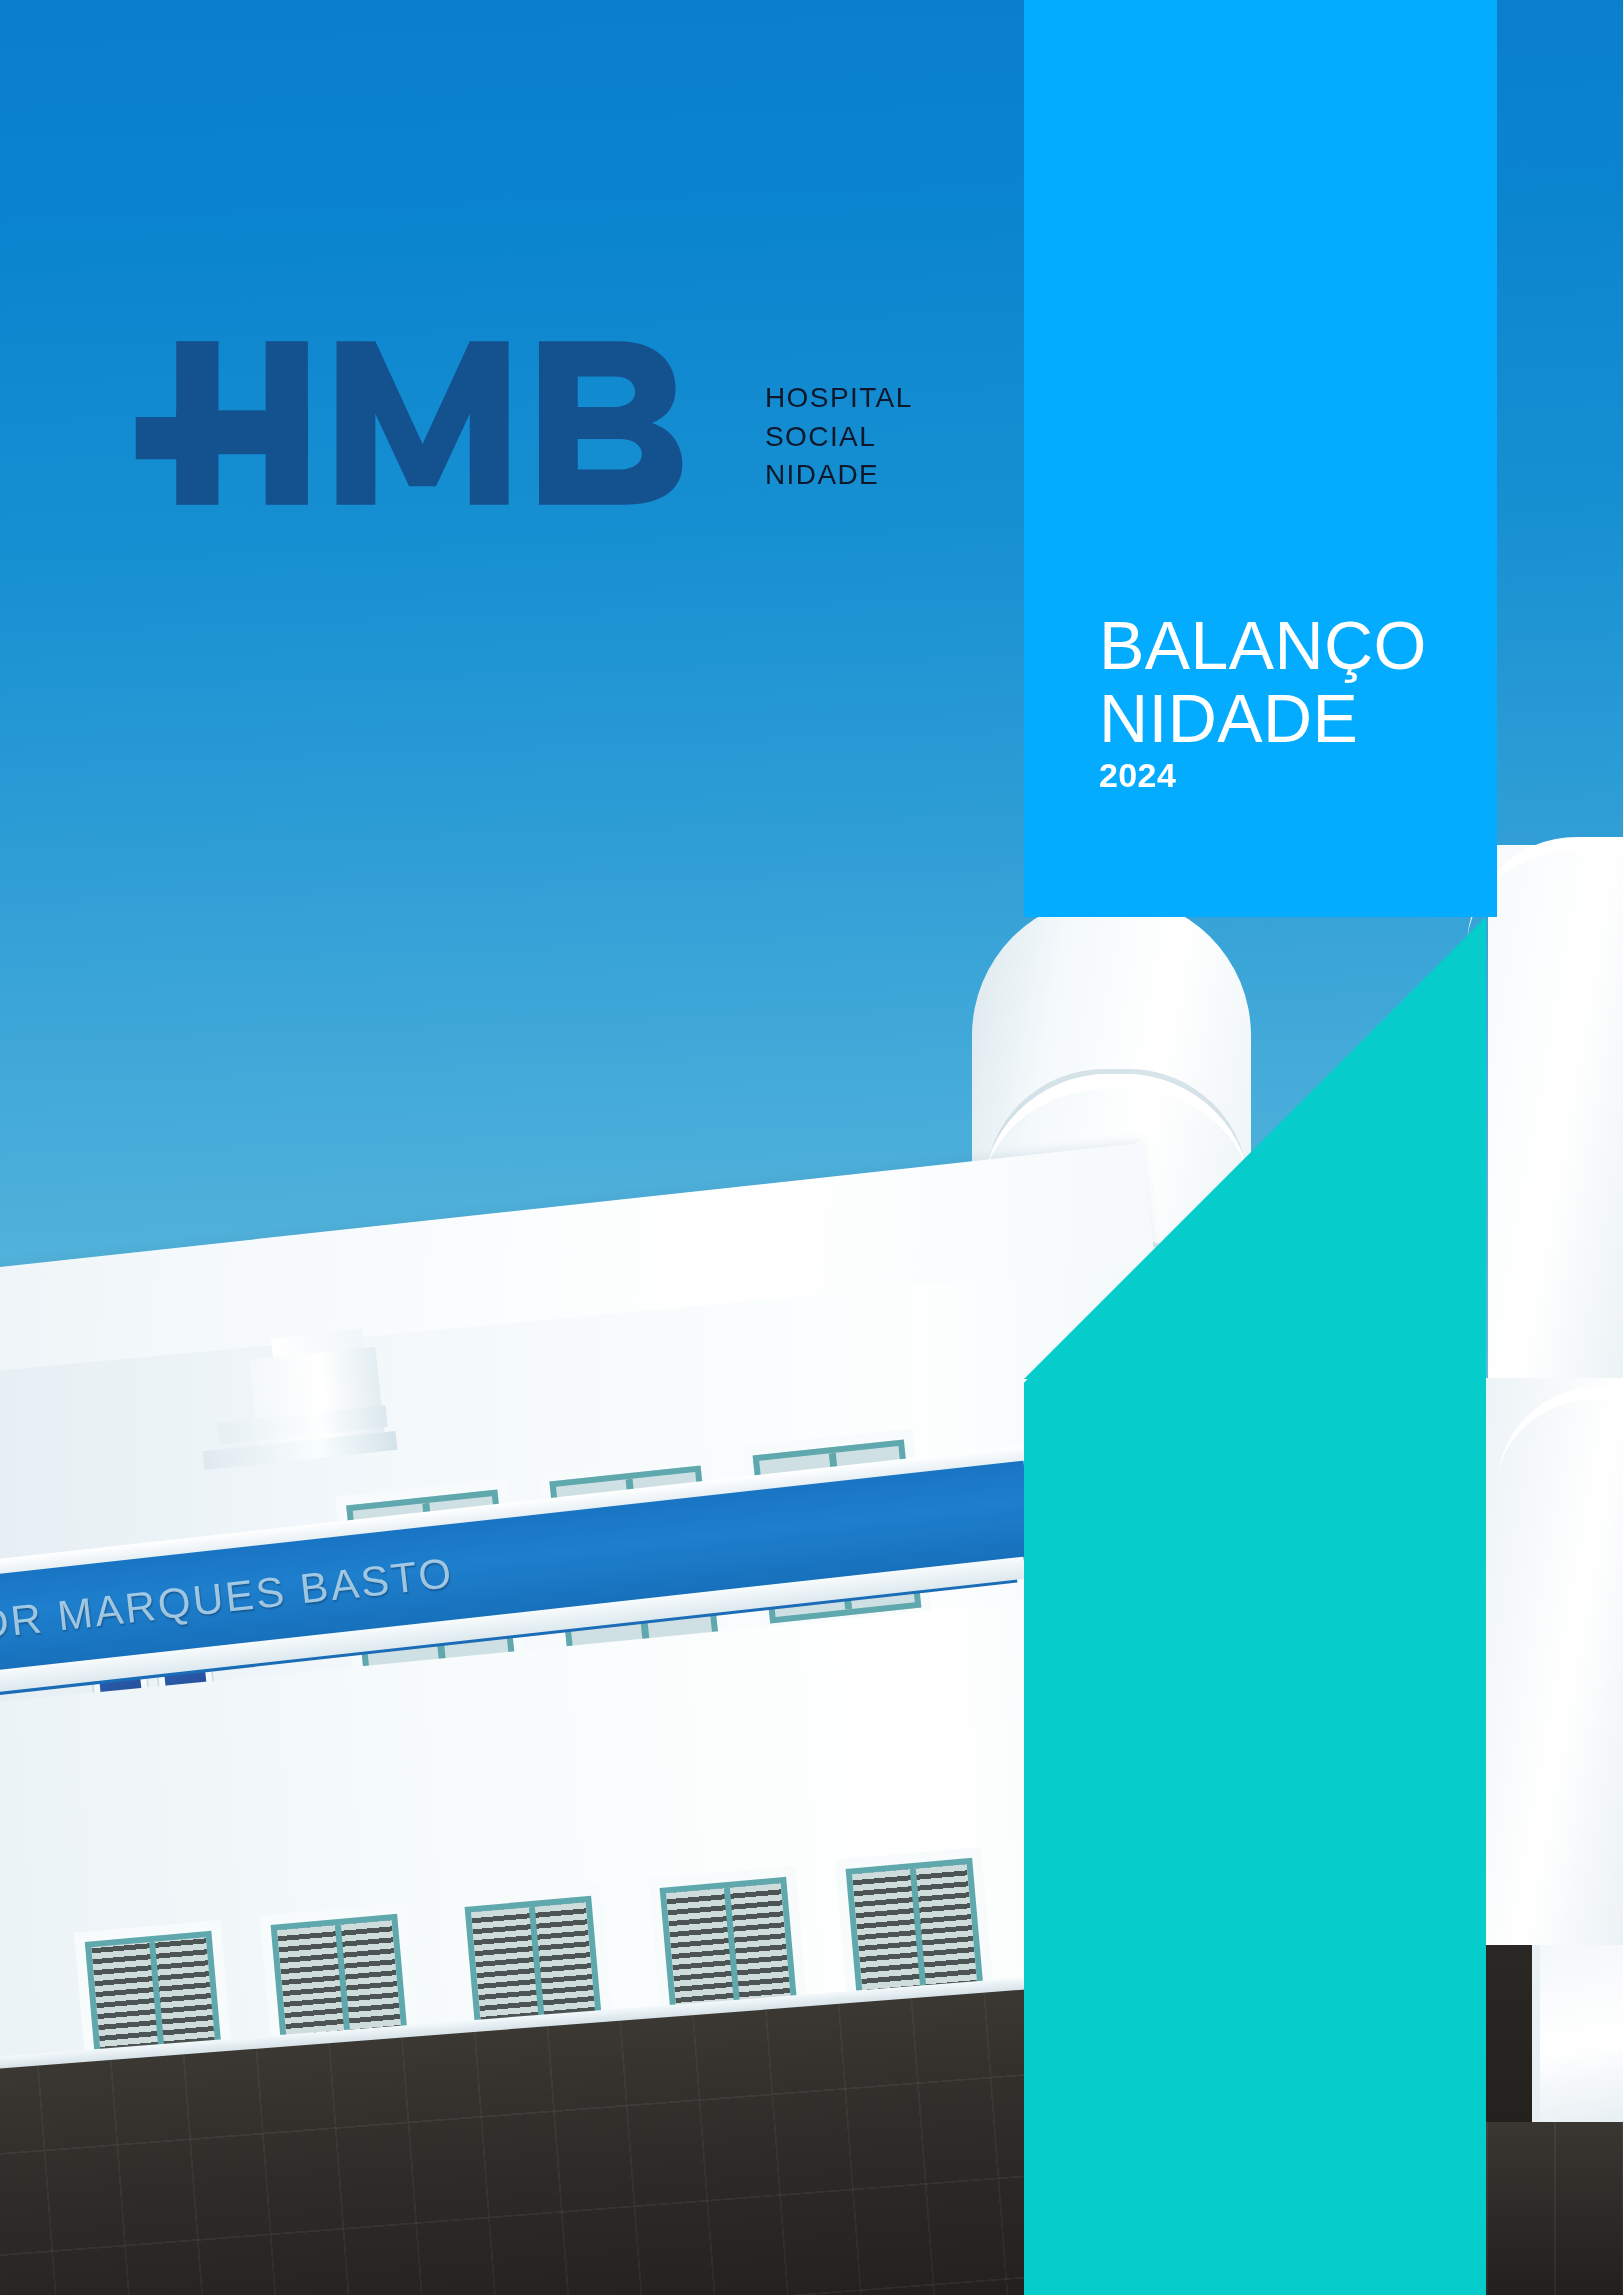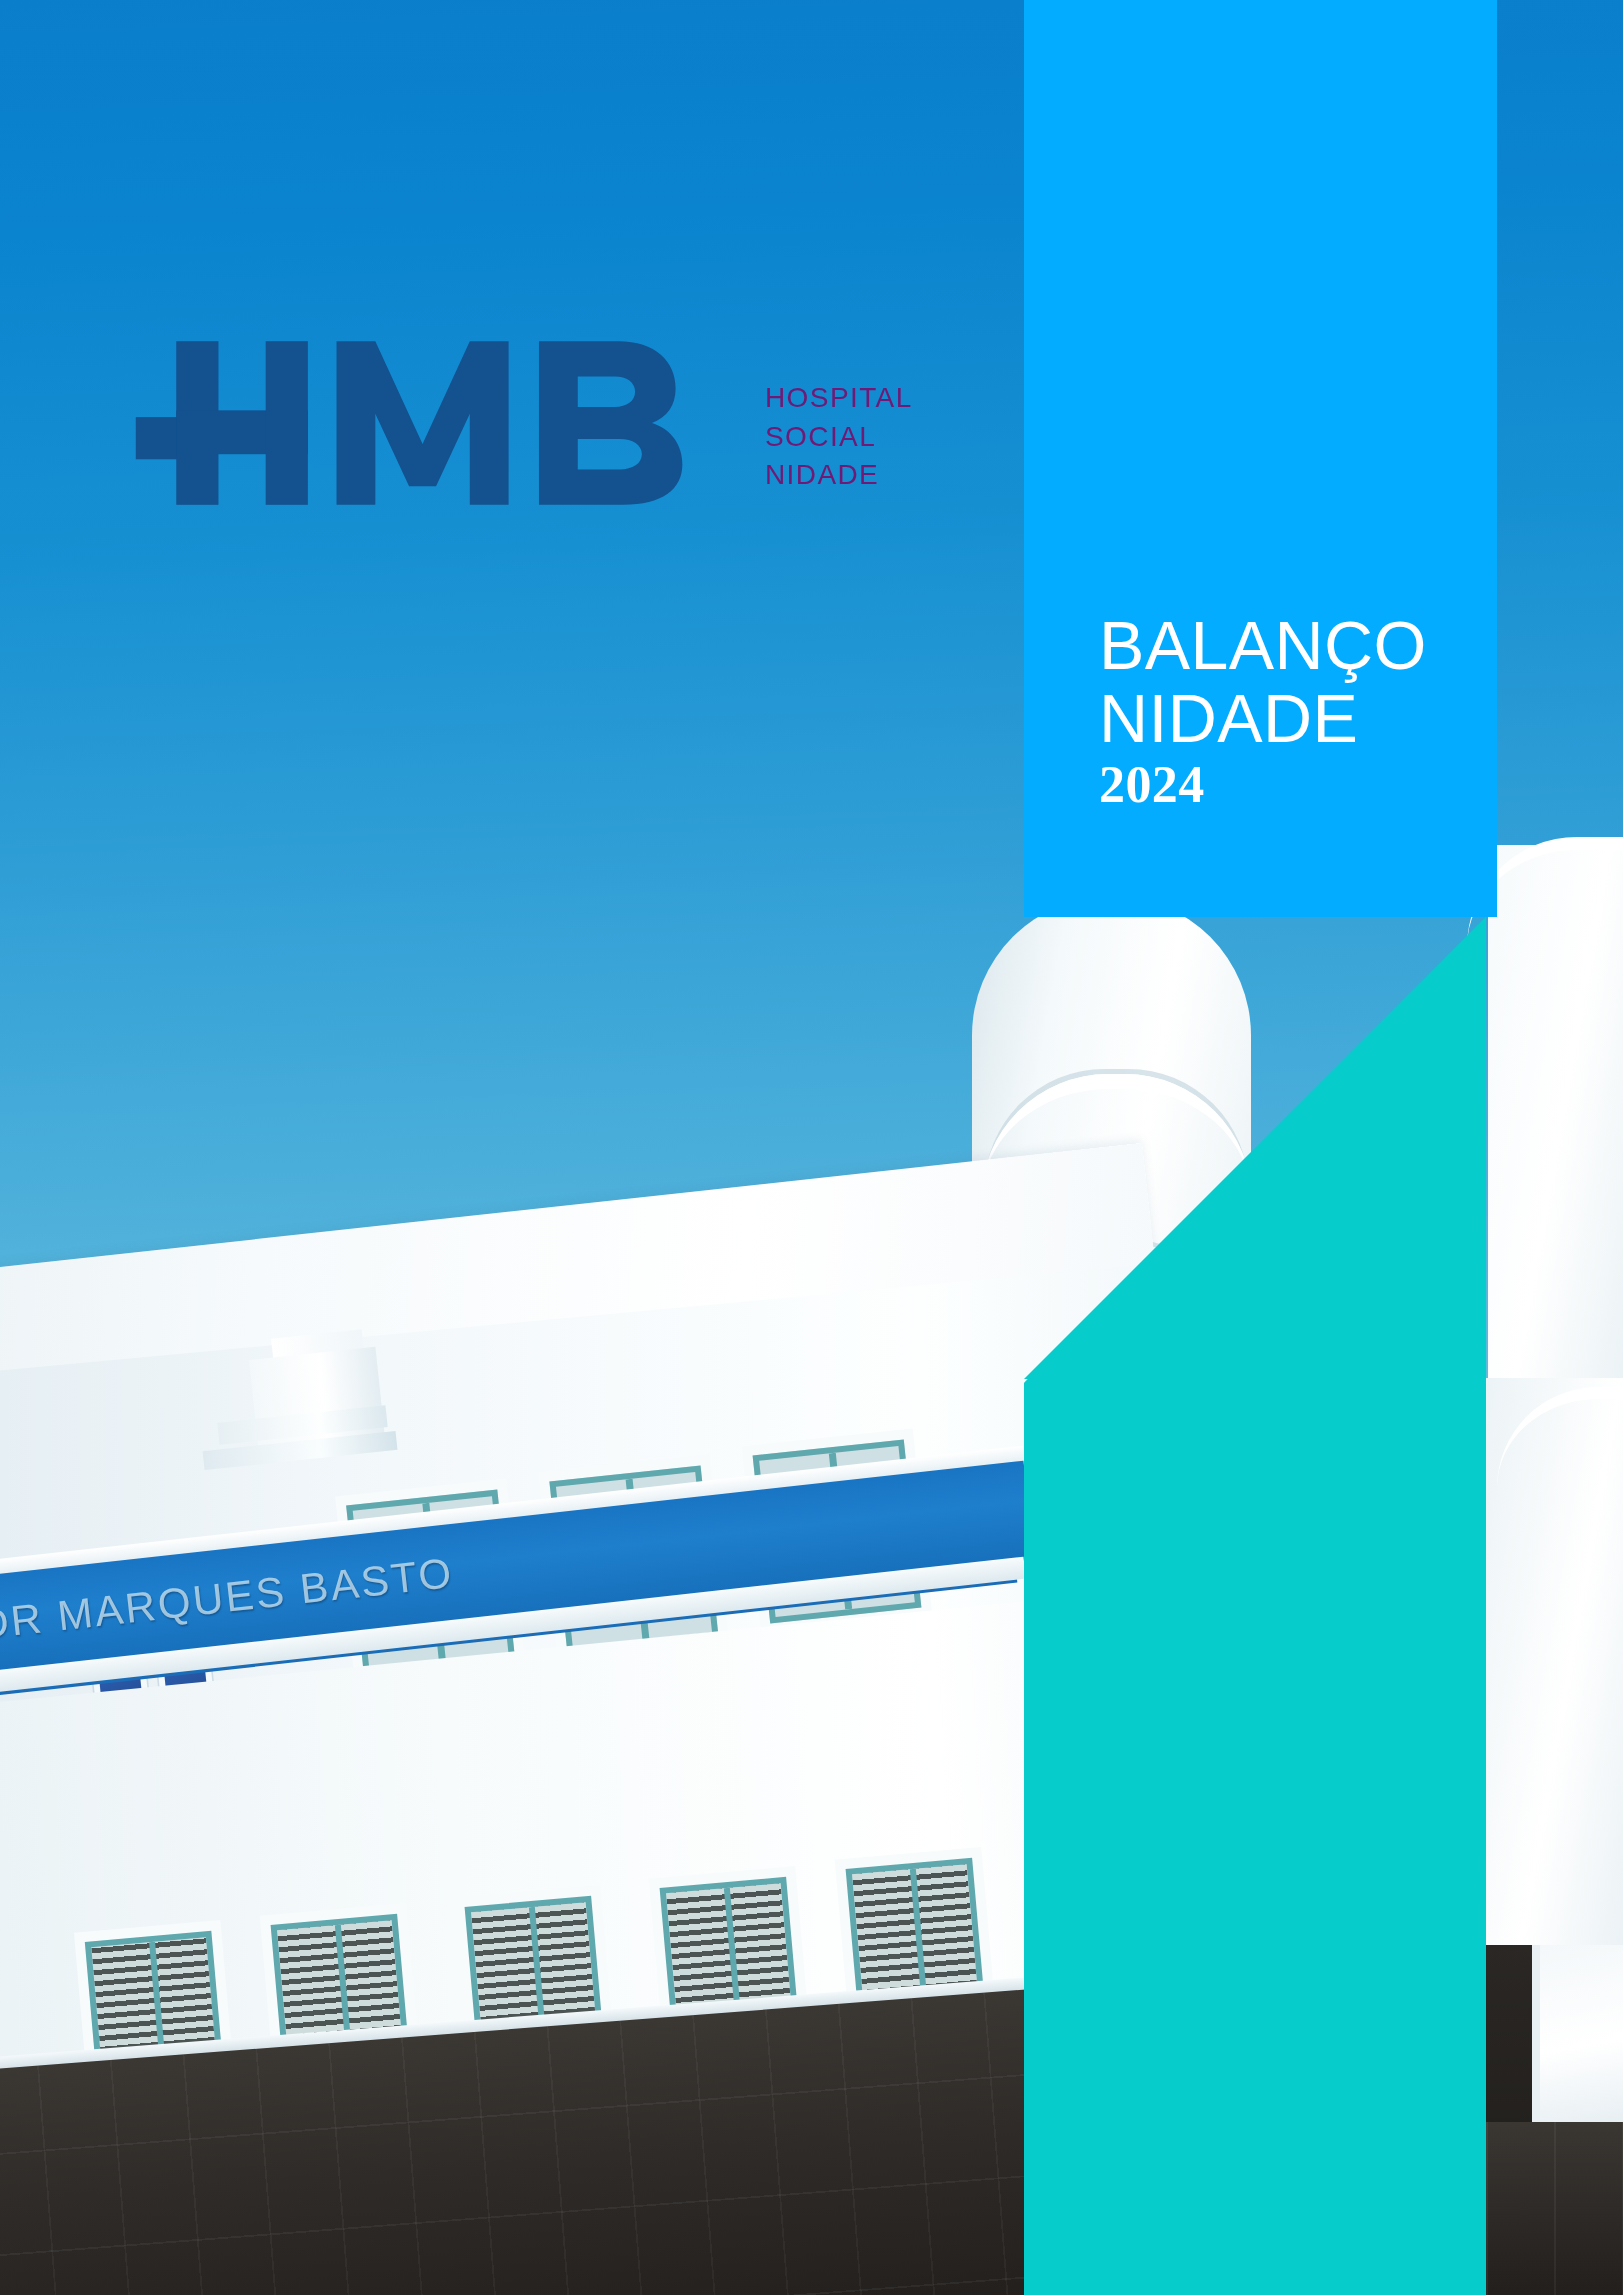--- a/index.html
+++ b/index.html
@@ -257,39 +257,38 @@
   }
 
   
   .logo { position:absolute; left:135px; top:326px; }
   .logo-mark { position:relative; width:592px; height:194px; }
   .logo-mark svg { display:block; }
   .logo-words {
     position:absolute; left:765px; top:379px;
     font-size:28px; line-height:1.38;
     letter-spacing:1.4px; font-weight:500;
-    color:#701a75;
+    color:#0f172a;
   }
   .logo-words div { white-space:nowrap; }
 
   
   .title-block {
     position:absolute; left:1099px; top:609px;
     color:#ffffff;
   }
   .title-line {
     font-size:68px; line-height:1.08;
     letter-spacing:0.4px; font-weight:500;
     white-space:nowrap;
   }
   .title-year {
-    font-size:52px; line-height:1.12;
+    font-size:34px; line-height:1.12;
     letter-spacing:0.4px; font-weight:700;
     white-space:nowrap;
-    font-family:Liberation Serif, serif;
   }
 </style>
 </head>
 <body>
 
 <div id="cover">
 
   <div class="photo">
 
     <div class="sky"></div>

